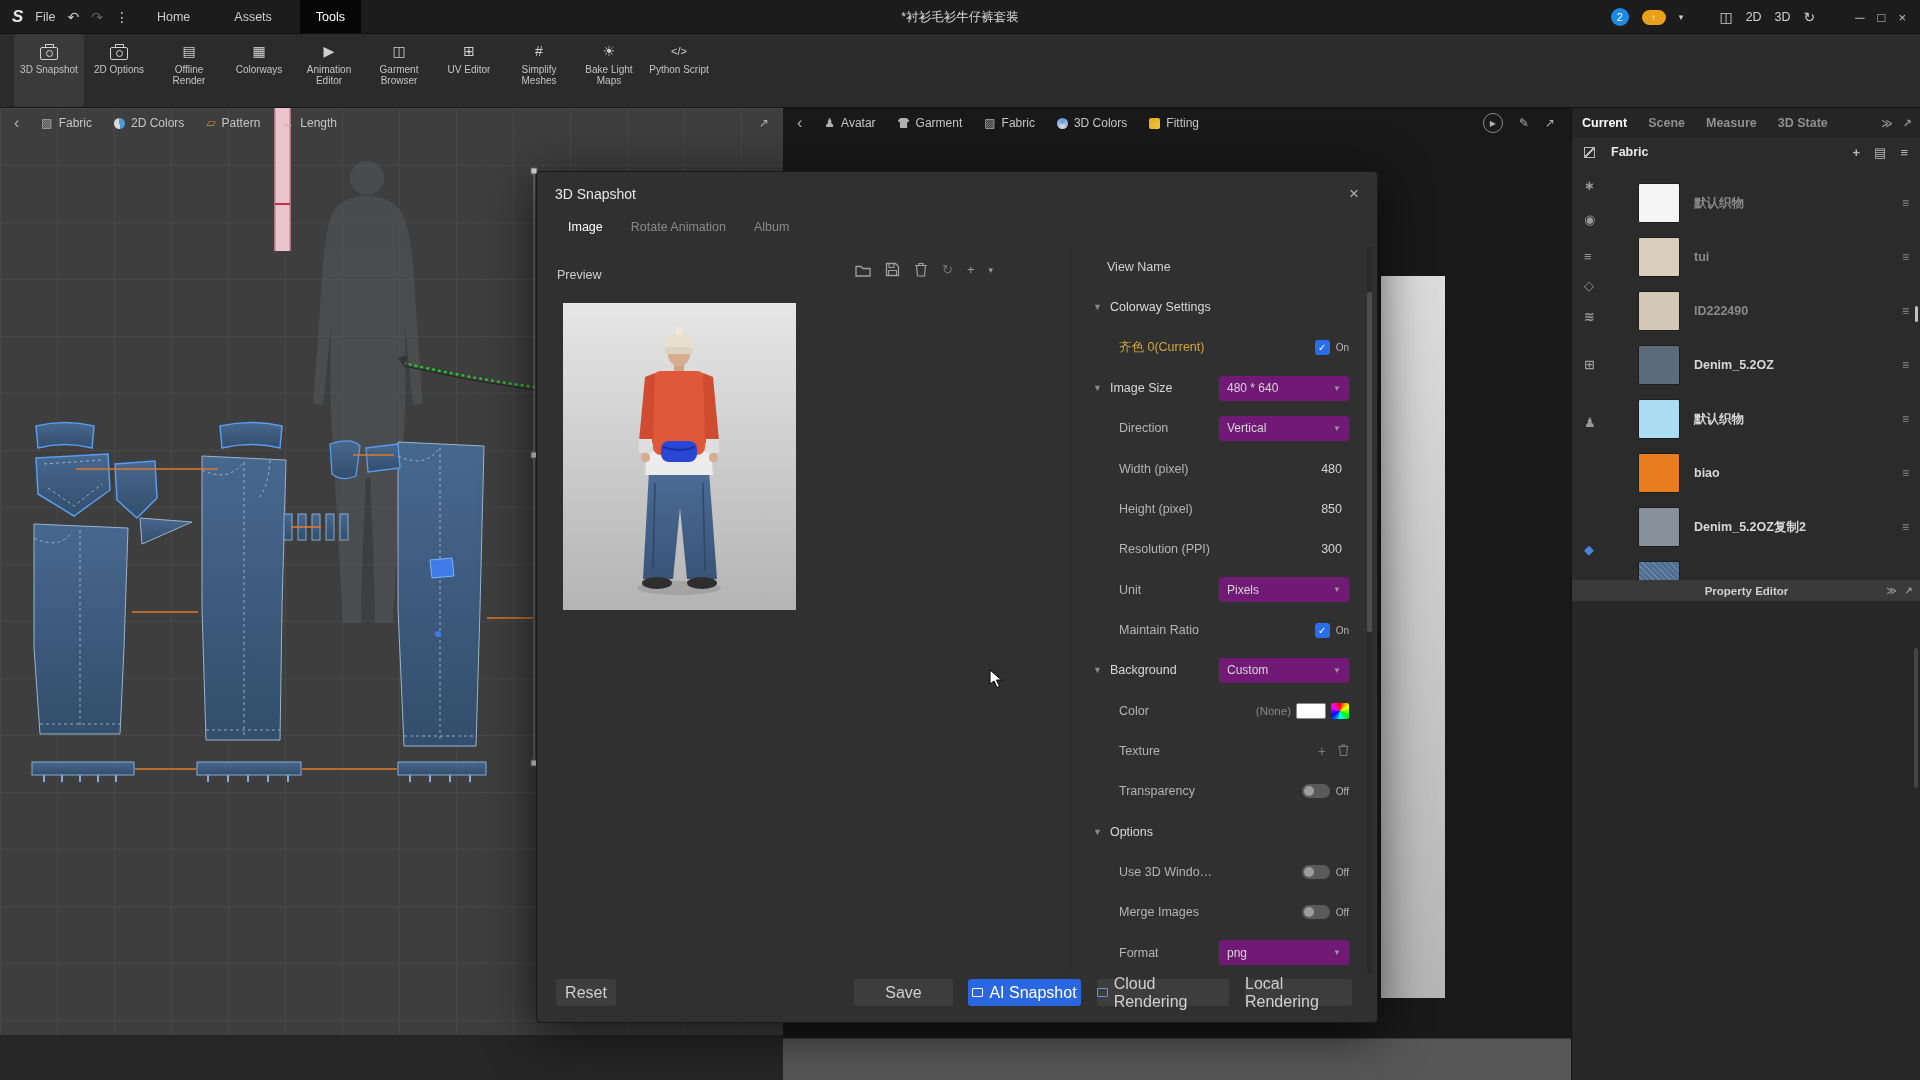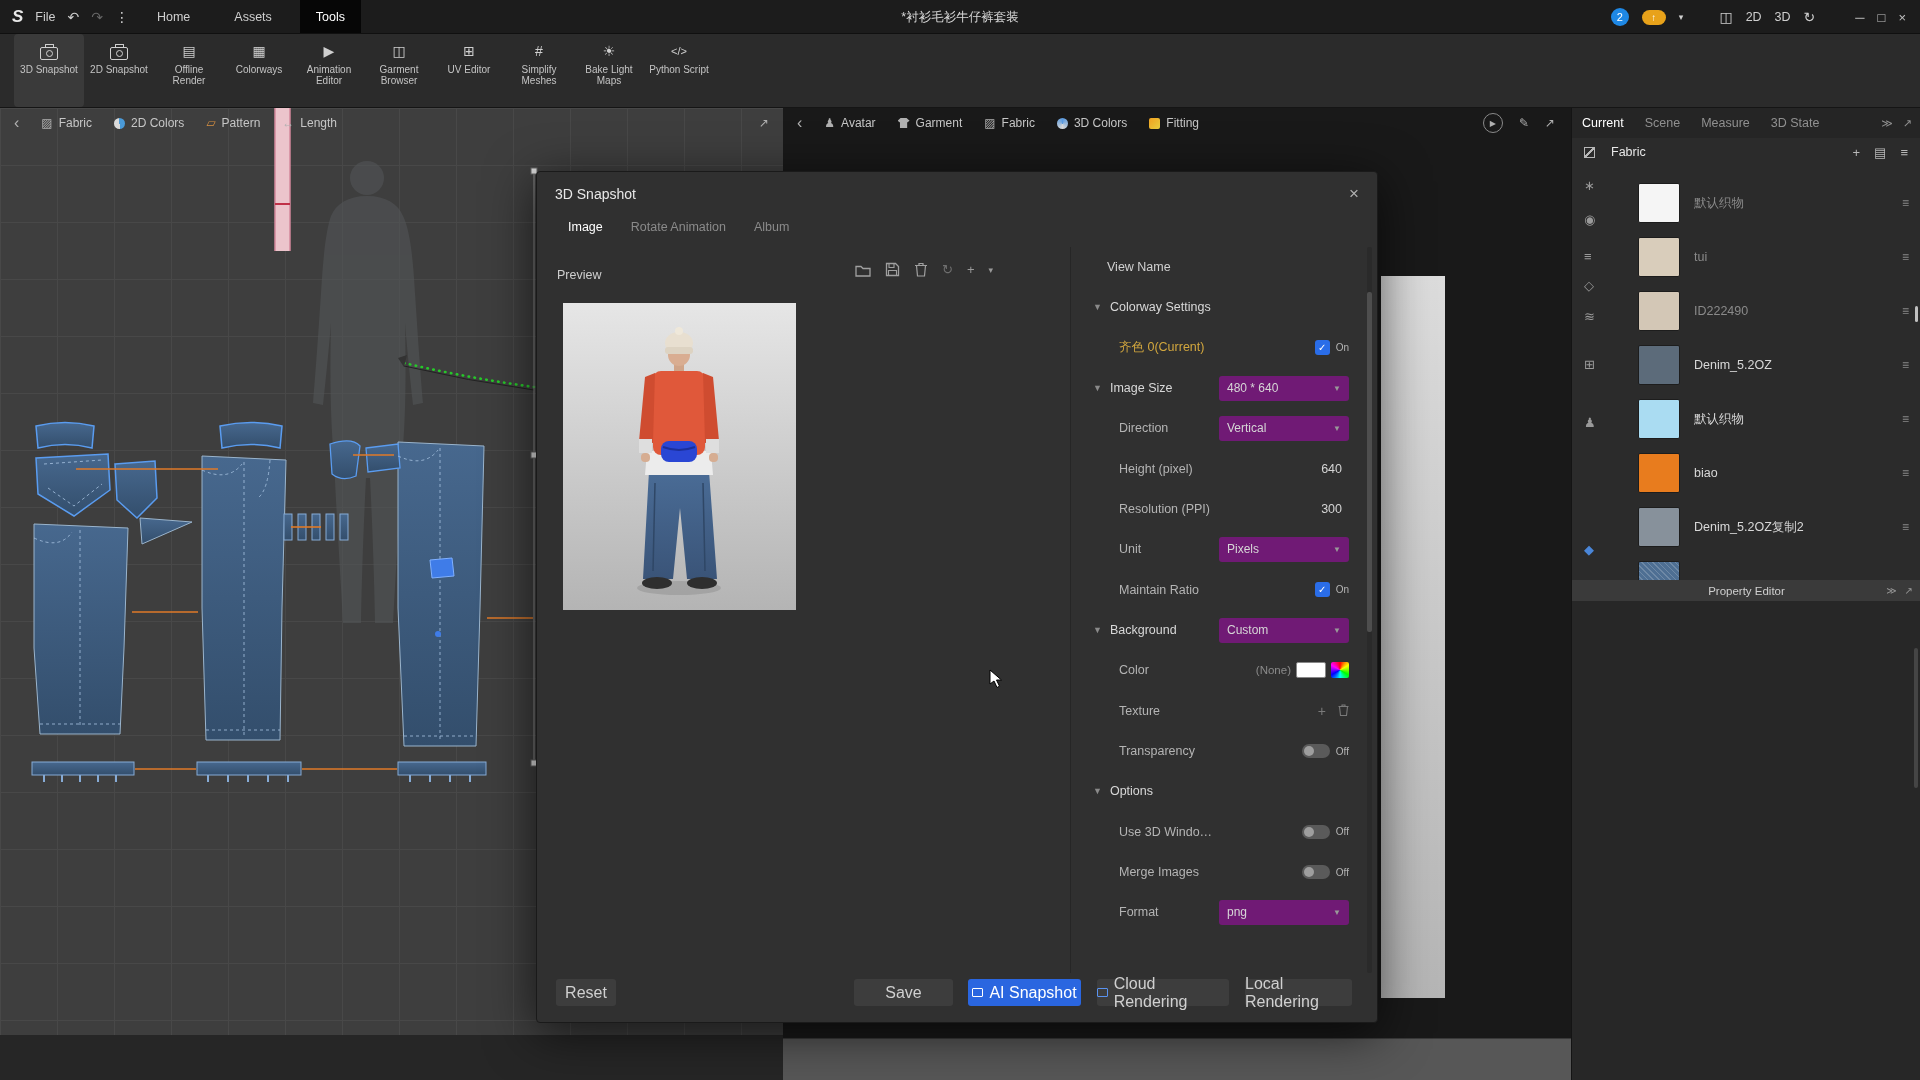--- a/index.html
+++ b/index.html
@@ -66,21 +66,21 @@
     background:linear-gradient(#dcdcdc,#b5b5b5); }
   .bottom-strip-3d { position:absolute; left:0; bottom:0; width:100%; height:42px; background:#575757;
     border-top:1px solid #3a3a3a; }
   .play-ico { width:20px; height:20px; border:1px solid #8a8a8a; border-radius:50%;
     display:flex; align-items:center; justify-content:center; font-size:8px; color:#b0b0b0; }
   .tabs-right { margin-left:auto; display:flex; align-items:center; gap:16px; padding-right:16px; }
   .bottom-strip-left { position:absolute; left:0; top:1035px; width:783px; height:45px; background:#262626; }
 
   
   .panel-right { position:absolute; left:1571px; top:108px; width:349px; height:972px;
-    background:#2b2b2b; border-left:1px solid #141414; }
+    background:#2b2b2b; border-left:1px solid #141414;font-weight:bold; }
   .rp-tabs { height:30px; display:flex; align-items:center; gap:21px; padding-left:10px;
     font-size:12.5px; color:#909090; background:#252525; }
   .rp-tab.active { color:#ffffff; }
   .rp-tabs-icons { margin-left:auto; display:flex; gap:10px; padding-right:8px; color:#909090; font-size:11px; }
   .rp-fab-header { height:28px; display:flex; align-items:center; padding-left:12px; gap:16px; }
   .fab-sq { width:11px; height:11px; border:1.2px solid #b8b8b8;
     background:linear-gradient(135deg,transparent 44%,#b8b8b8 44% 56%,transparent 56%); }
   .rp-fab-title { font-size:12.5px; color:#e8e8e8; }
   .rp-fab-icons { margin-left:auto; display:flex; gap:14px; padding-right:12px; color:#b8b8b8; font-size:13px; }
   .rp-body { position:absolute; left:0; top:64px; width:349px; height:408px; overflow:hidden; }
@@ -189,21 +189,21 @@
   <div class="tool active">
     <span class="ticon">
         <span class="cam"></span>
       </span>
     <span class="tlabel">3D Snapshot</span>
   </div>
   <div class="tool">
     <span class="ticon">
         <span class="cam"></span>
       </span>
-    <span class="tlabel">2D Snapshot</span>
+    <span class="tlabel">2D Options</span>
   </div>
   <div class="tool">
     <span class="ticon">▤</span>
     <span class="tlabel">Offline
 Render</span>
   </div>
   <div class="tool">
     <span class="ticon">▦</span>
     <span class="tlabel">Colorways</span>
   </div>
@@ -584,22 +584,26 @@
       </span>
     </div>
     <div class="srow child">
       <span class="lbl">Direction</span>
       <span class="dd">
         <span>Vertical</span>
         <span class="dd-chev">▼</span>
       </span>
     </div>
     <div class="srow child">
+      <span class="lbl">Width (pixel)</span>
+      <span class="numval">480</span>
+    </div>
+    <div class="srow child">
       <span class="lbl">Height (pixel)</span>
-      <span class="numval">640</span>
+      <span class="numval">850</span>
     </div>
     <div class="srow child">
       <span class="lbl">Resolution (PPI)</span>
       <span class="numval">300</span>
     </div>
     <div class="srow child">
       <span class="lbl">Unit</span>
       <span class="dd">
         <span>Pixels</span>
         <span class="dd-chev">▼</span>

